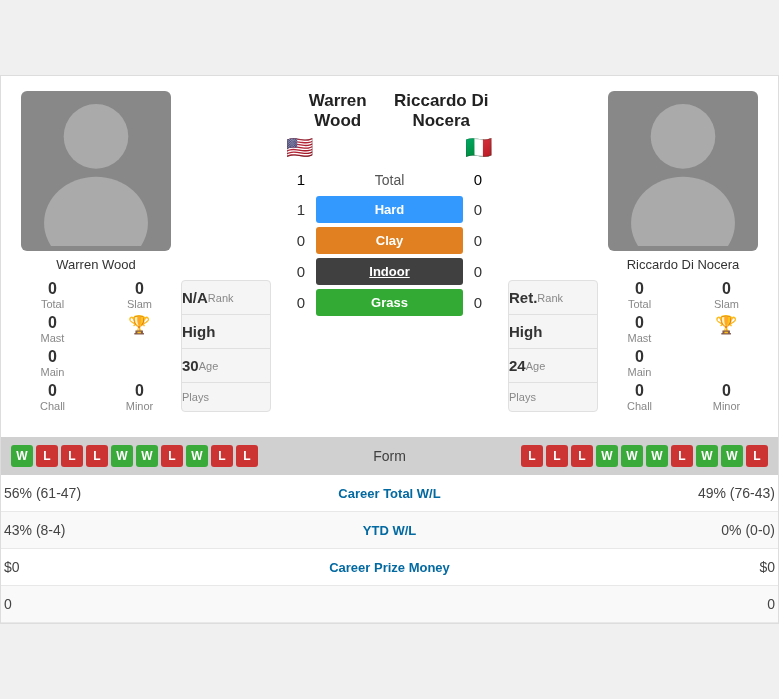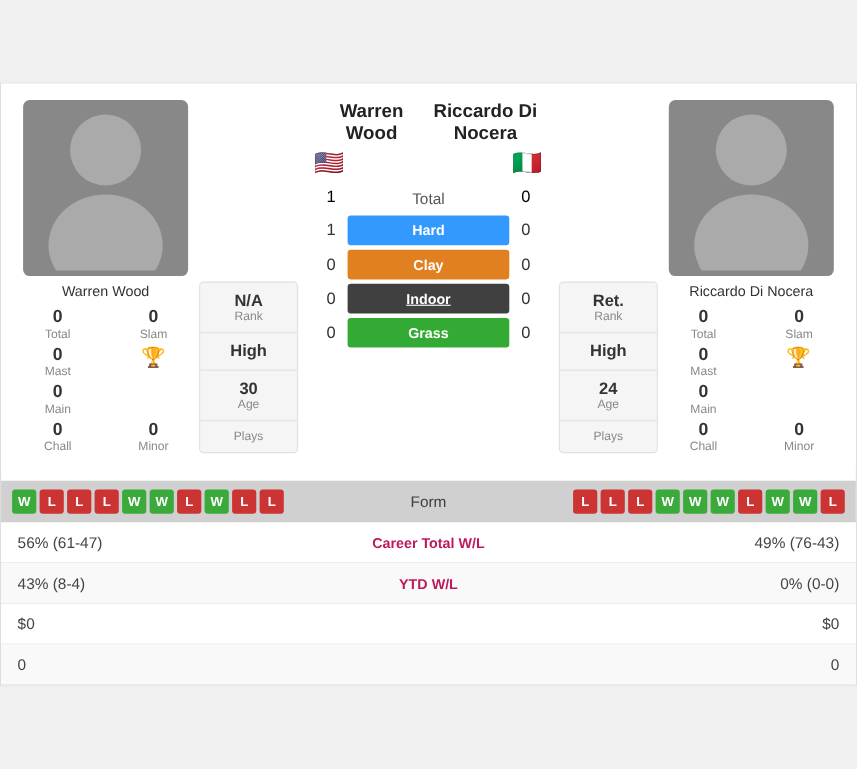--- a/index.html
+++ b/index.html
@@ -140,21 +140,21 @@
     }
     .info-box {
       background: #f5f5f5;
       border: 1px solid #e0e0e0;
       border-radius: 4px;
       width: 100%;
       margin-top: 6px;
     }
     .info-row {
       display: flex;
-      flex-direction: column;
+      flex-direction: row;
       align-items: center;
       padding: 8px 0;
       border-bottom: 1px solid #e0e0e0;
     }
     .info-row:last-child { border-bottom: none; }
     .info-val {
       font-size: 15px;
       font-weight: bold;
       color: #333;
     }
@@ -192,37 +192,37 @@
       width: 120px;
       text-align: center;
       font-size: 14px;
       font-weight: normal;
       color: #404040;
     }
     
     .stats-row {
       display: flex;
       align-items: center;
-      padding: 10px 15px;
+      padding: 10px 3px;
       border-bottom: 1px solid #e8e8e8;
       background: #fff;
     }
     .stats-row:nth-child(even) { background: #f9f9f9; }
     .stats-left {
       flex: 1;
       text-align: left;
       font-size: 14px;
       color: #444;
     }
     .stats-center {
       width: 180px;
       text-align: center;
       font-size: 13px;
       font-weight: bold;
-      color: #be185d;
+      color: #0369a1;
     }
     .stats-right {
       flex: 1;
       text-align: right;
       font-size: 14px;
       color: #444;
     }
   </style>
 </head>
 <body>
@@ -427,20 +427,21 @@
         <div class="stats-center">Career Total W/L</div>
         <div class="stats-right">49% (76-43)</div>
       </div>
       <div class="stats-row">
         <div class="stats-left">43% (8-4)</div>
         <div class="stats-center">YTD W/L</div>
         <div class="stats-right">0% (0-0)</div>
       </div>
       <div class="stats-row">
         <div class="stats-left">$0</div>
+        <div class="stats-center">Career Prize Money</div>
         <div class="stats-right">$0</div>
       </div>
       <div class="stats-row">
         <div class="stats-left">0</div>
         <div class="stats-right">0</div>
       </div>
     </div>
 
 </div>
 

